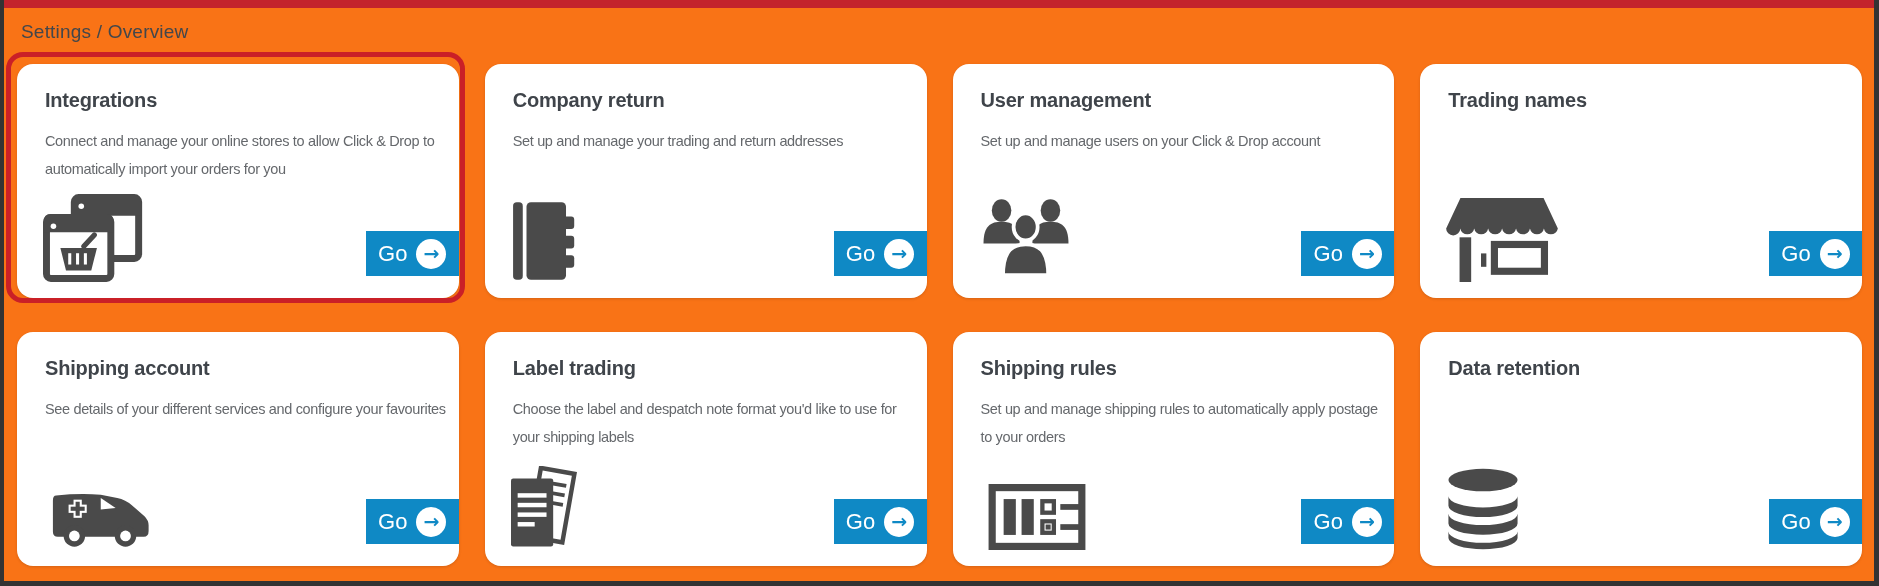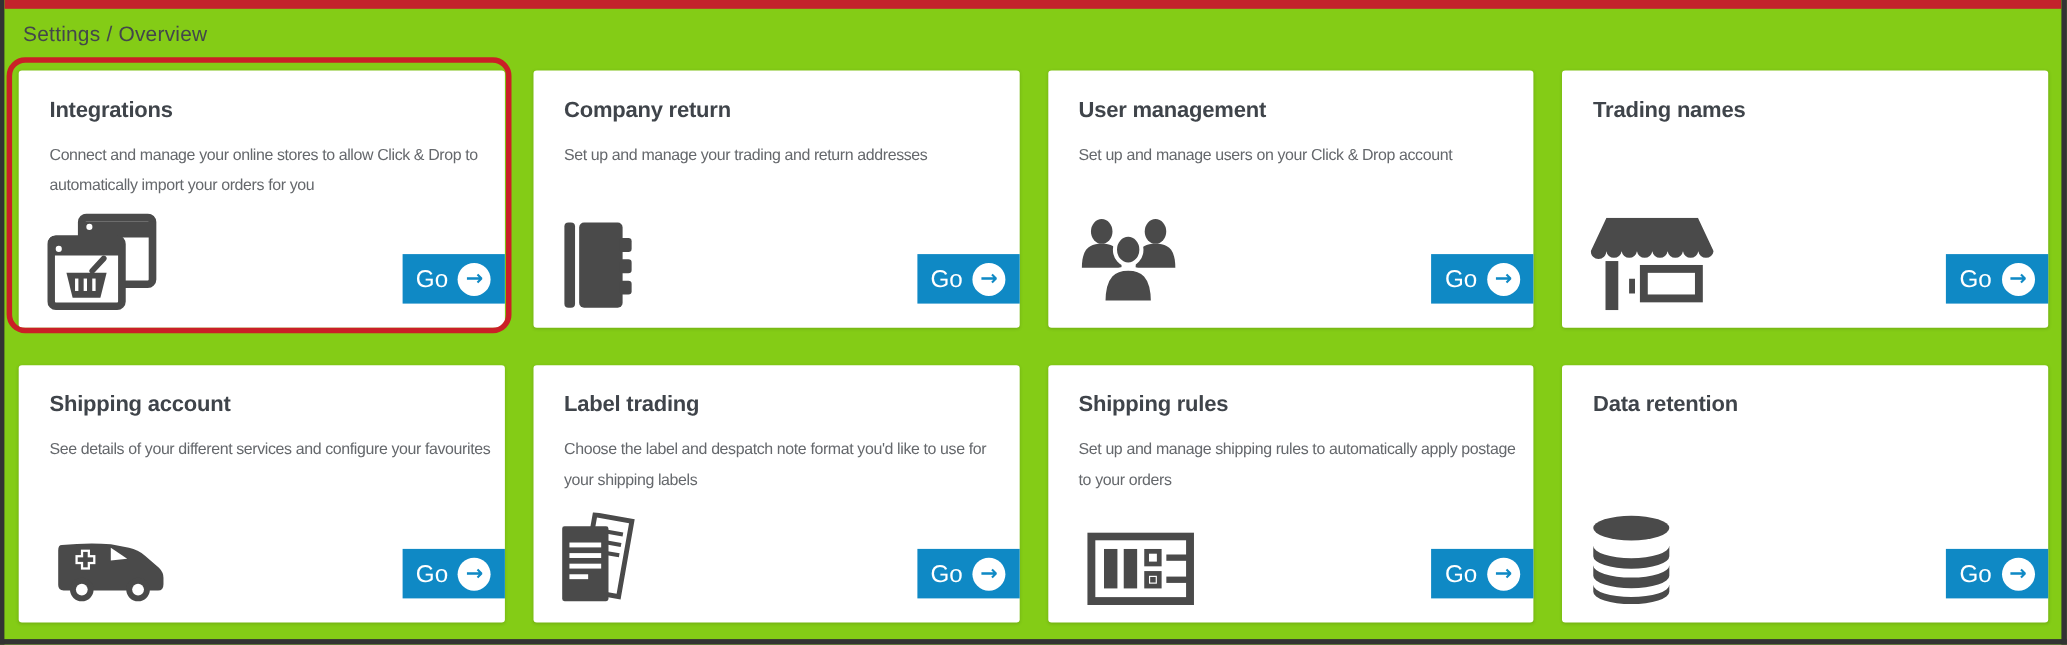--- a/index.html
+++ b/index.html
@@ -5,21 +5,21 @@
   * { box-sizing: border-box; }
   html, body { margin: 0; padding: 0; }
   body {
     font-family: "Liberation Sans", sans-serif;
     background: #ffffff;
   }
   .screen {
     position: relative;
     width: 1879px;
     height: 586px;
-    background: #84cc16;
+    background: #f97316;
     border-left: 4px solid #333333;
     border-right: 5px solid #333333;
     border-bottom: 5px solid #333333;
     overflow: hidden;
   }
   .red-bar {
     height: 8px;
     background: #c3232c;
   }
   .page-title {
@@ -32,21 +32,21 @@
   .cards-grid {
     display: grid;
     grid-template-columns: repeat(4, 1fr);
     column-gap: 26px;
     row-gap: 34px;
     margin: 21px 12px 0 13px;
   }
   .card {
     position: relative;
     background: #ffffff;
-    border-radius: 3px;
+    border-radius: 16px;
     height: 234px;
     box-shadow: 0 1px 3px rgba(0,0,0,0.14);
     padding: 25px 12px 0 28px;
   }
   .card-title {
     margin: 0;
     font-size: 20px;
     font-weight: bold;
     color: #3f444a;
     letter-spacing: -0.2px;

